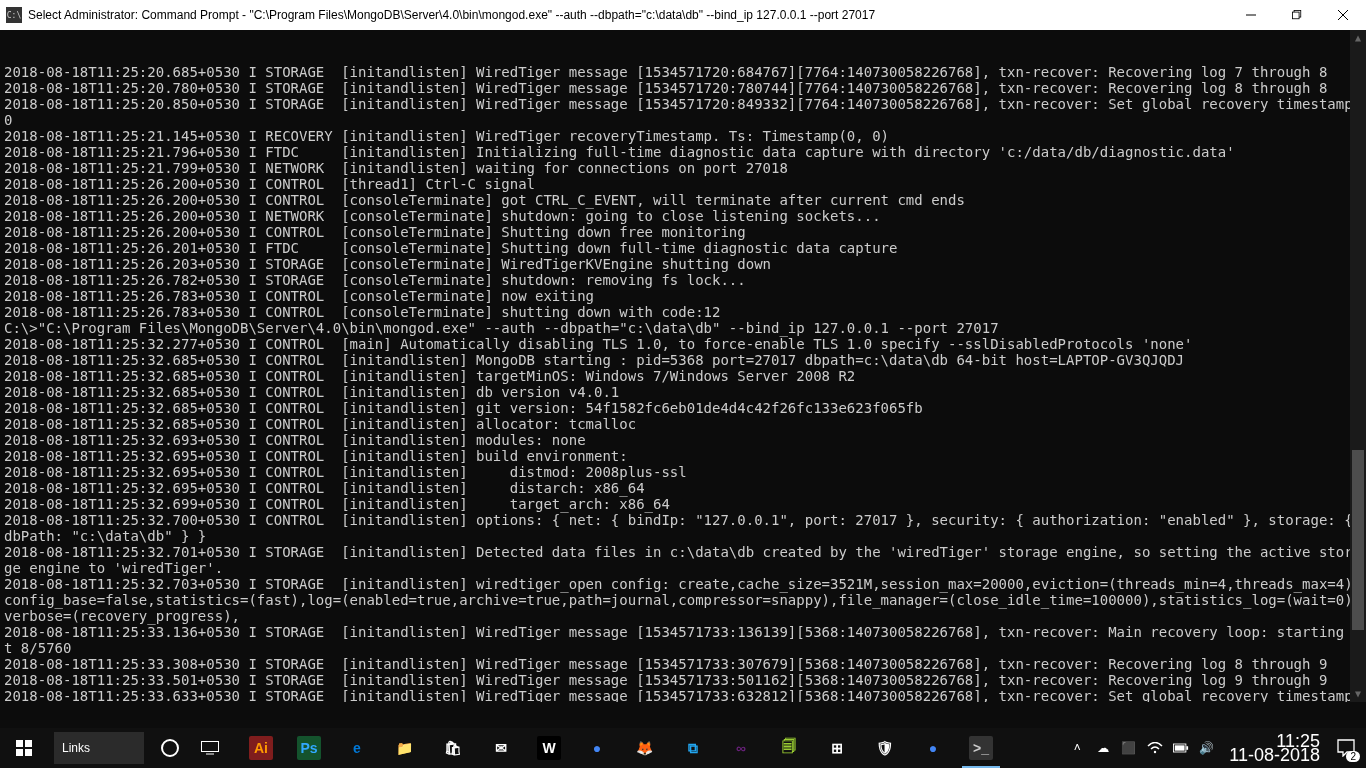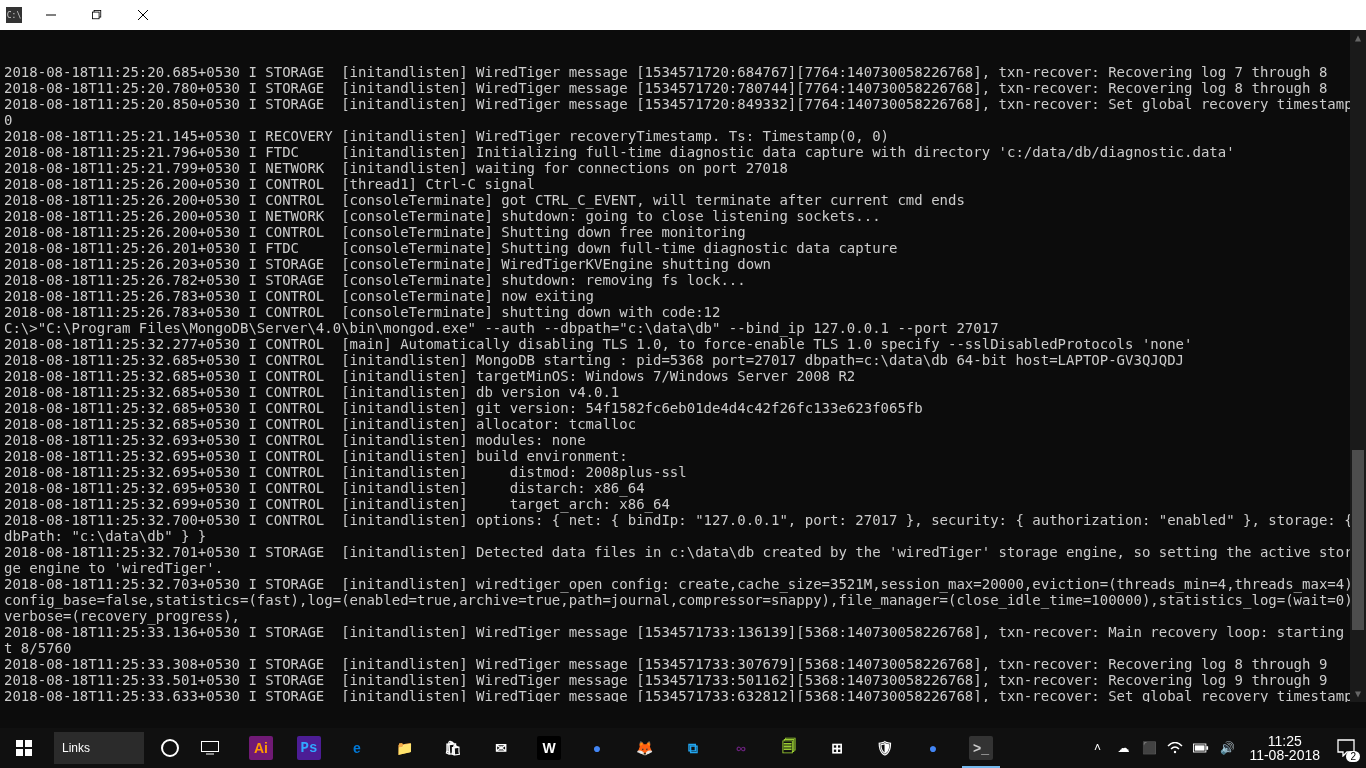--- a/index.html
+++ b/index.html
@@ -21,35 +21,36 @@
   .taskbar .start svg { width: 16px; height: 16px; }
   .taskbar .search { background: #2b2b2b; height: 32px; margin: 4px 6px; padding: 0 8px; display: flex; align-items: center; gap: 4px; min-width: 90px; }
   .taskbar .cortana { width: 40px; height:40px; display:flex;align-items:center;justify-content:center;}
   .taskbar .cortana .ring { width:18px;height:18px;border:2px solid #fff;border-radius:50%;}
   .taskbar .tasks { display: flex; height: 40px; gap: 2px; margin-left: 8px; }
   .taskbar .task { width: 46px; height: 40px; display: flex; align-items: center; justify-content: center; position: relative; }
   .taskbar .task.active::after { content:""; position:absolute; bottom:0; left:4px; right:4px; height:2px; background:#76b9ed;}
   .taskbar .task .ico { width: 24px; height: 24px; display:flex;align-items:center;justify-content:center; font-size: 14px; font-weight: bold; }
   .taskbar .spacer { flex: 1; }
   .taskbar .tray { display: flex; align-items: center; gap: 10px; padding: 0 8px; }
-  .taskbar .clock { text-align: center; line-height: 14px; font-size: 14px; padding: 0 6px;}
+  .taskbar .clock { text-align: right; line-height: 14px; font-size: 18px; padding: 0 6px;}
   .taskbar .notif { width: 40px; height:40px; display:flex; align-items:center; justify-content:center; position:relative;}
   .taskbar .notif .bubble { position:absolute; bottom:6px; right:6px; background:#fff; color:#000; font-size:10px; border-radius:8px; padding:0 4px;}
   .tray-icon { width:16px;height:16px; display:flex;align-items:center;justify-content:center;}
   .sq { width:24px;height:24px;}
 </style>
 </head>
 <body>
 
 <div class="window">
 
   <div class="titlebar">
     <div class="icon">
         <span>C:\</span>
       </div>
+    <div class="title">Select Administrator: Command Prompt - "C:\Program Files\MongoDB\Server\4.0\bin\mongod.exe"  --auth --dbpath="c:\data\db"  --bind_ip 127.0.0.1 --port 27017</div>
     <div class="win-controls">
       <div class="win-btn">
         <svg width="10" height="10" viewBox="0 0 10 10">
             <path d="M0 5 H10" stroke="#000" stroke-width="1"></path>
           </svg>
       </div>
       <div class="win-btn">
         <svg width="10" height="10" viewBox="0 0 12 12">
             <rect x="2.5" y="0.5" width="8" height="8" fill="none" stroke="#000"></rect>
             <rect x="0.5" y="2.5" width="8" height="8" fill="#fff" stroke="#000"></rect>
@@ -89,24 +90,24 @@
         <div class="ring"></div>
       </div>
      <div class="task" style="width:40px;">
         <svg width="18" height="14" viewBox="0 0 18 14">
           <rect x="0.5" y="0.5" width="17" height="10" fill="none" stroke="#fff"></rect>
           <path d="M5 13 h8" stroke="#fff"></path>
         </svg>
      </div>
      <div class="tasks" id="taskbar-apps">
         <div class="task">
-          <div class="ico sq" style="background: #701a75; color: rgb(255, 154, 0); border-radius: 2px;">Ai</div>
+          <div class="ico sq" style="background: #7f1d1d; color: rgb(255, 154, 0); border-radius: 2px;">Ai</div>
         </div>
         <div class="task">
-          <div class="ico sq" style="background: #4c1d95; color: rgb(49, 168, 255); border-radius: 2px; font-family: Liberation Mono, monospace;">Ps</div>
+          <div class="ico sq" style="background: #14532d; color: rgb(49, 168, 255); border-radius: 2px;">Ps</div>
         </div>
         <div class="task">
           <div class="ico sq" style="background: transparent; color: rgb(0, 120, 215); border-radius: 2px;">e</div>
         </div>
         <div class="task">
           <div class="ico sq" style="background: transparent; color: rgb(255, 204, 77); border-radius: 2px;">📁</div>
         </div>
         <div class="task">
           <div class="ico sq" style="background: transparent; color: rgb(255, 255, 255); border-radius: 2px;">🛍</div>
         </div>

